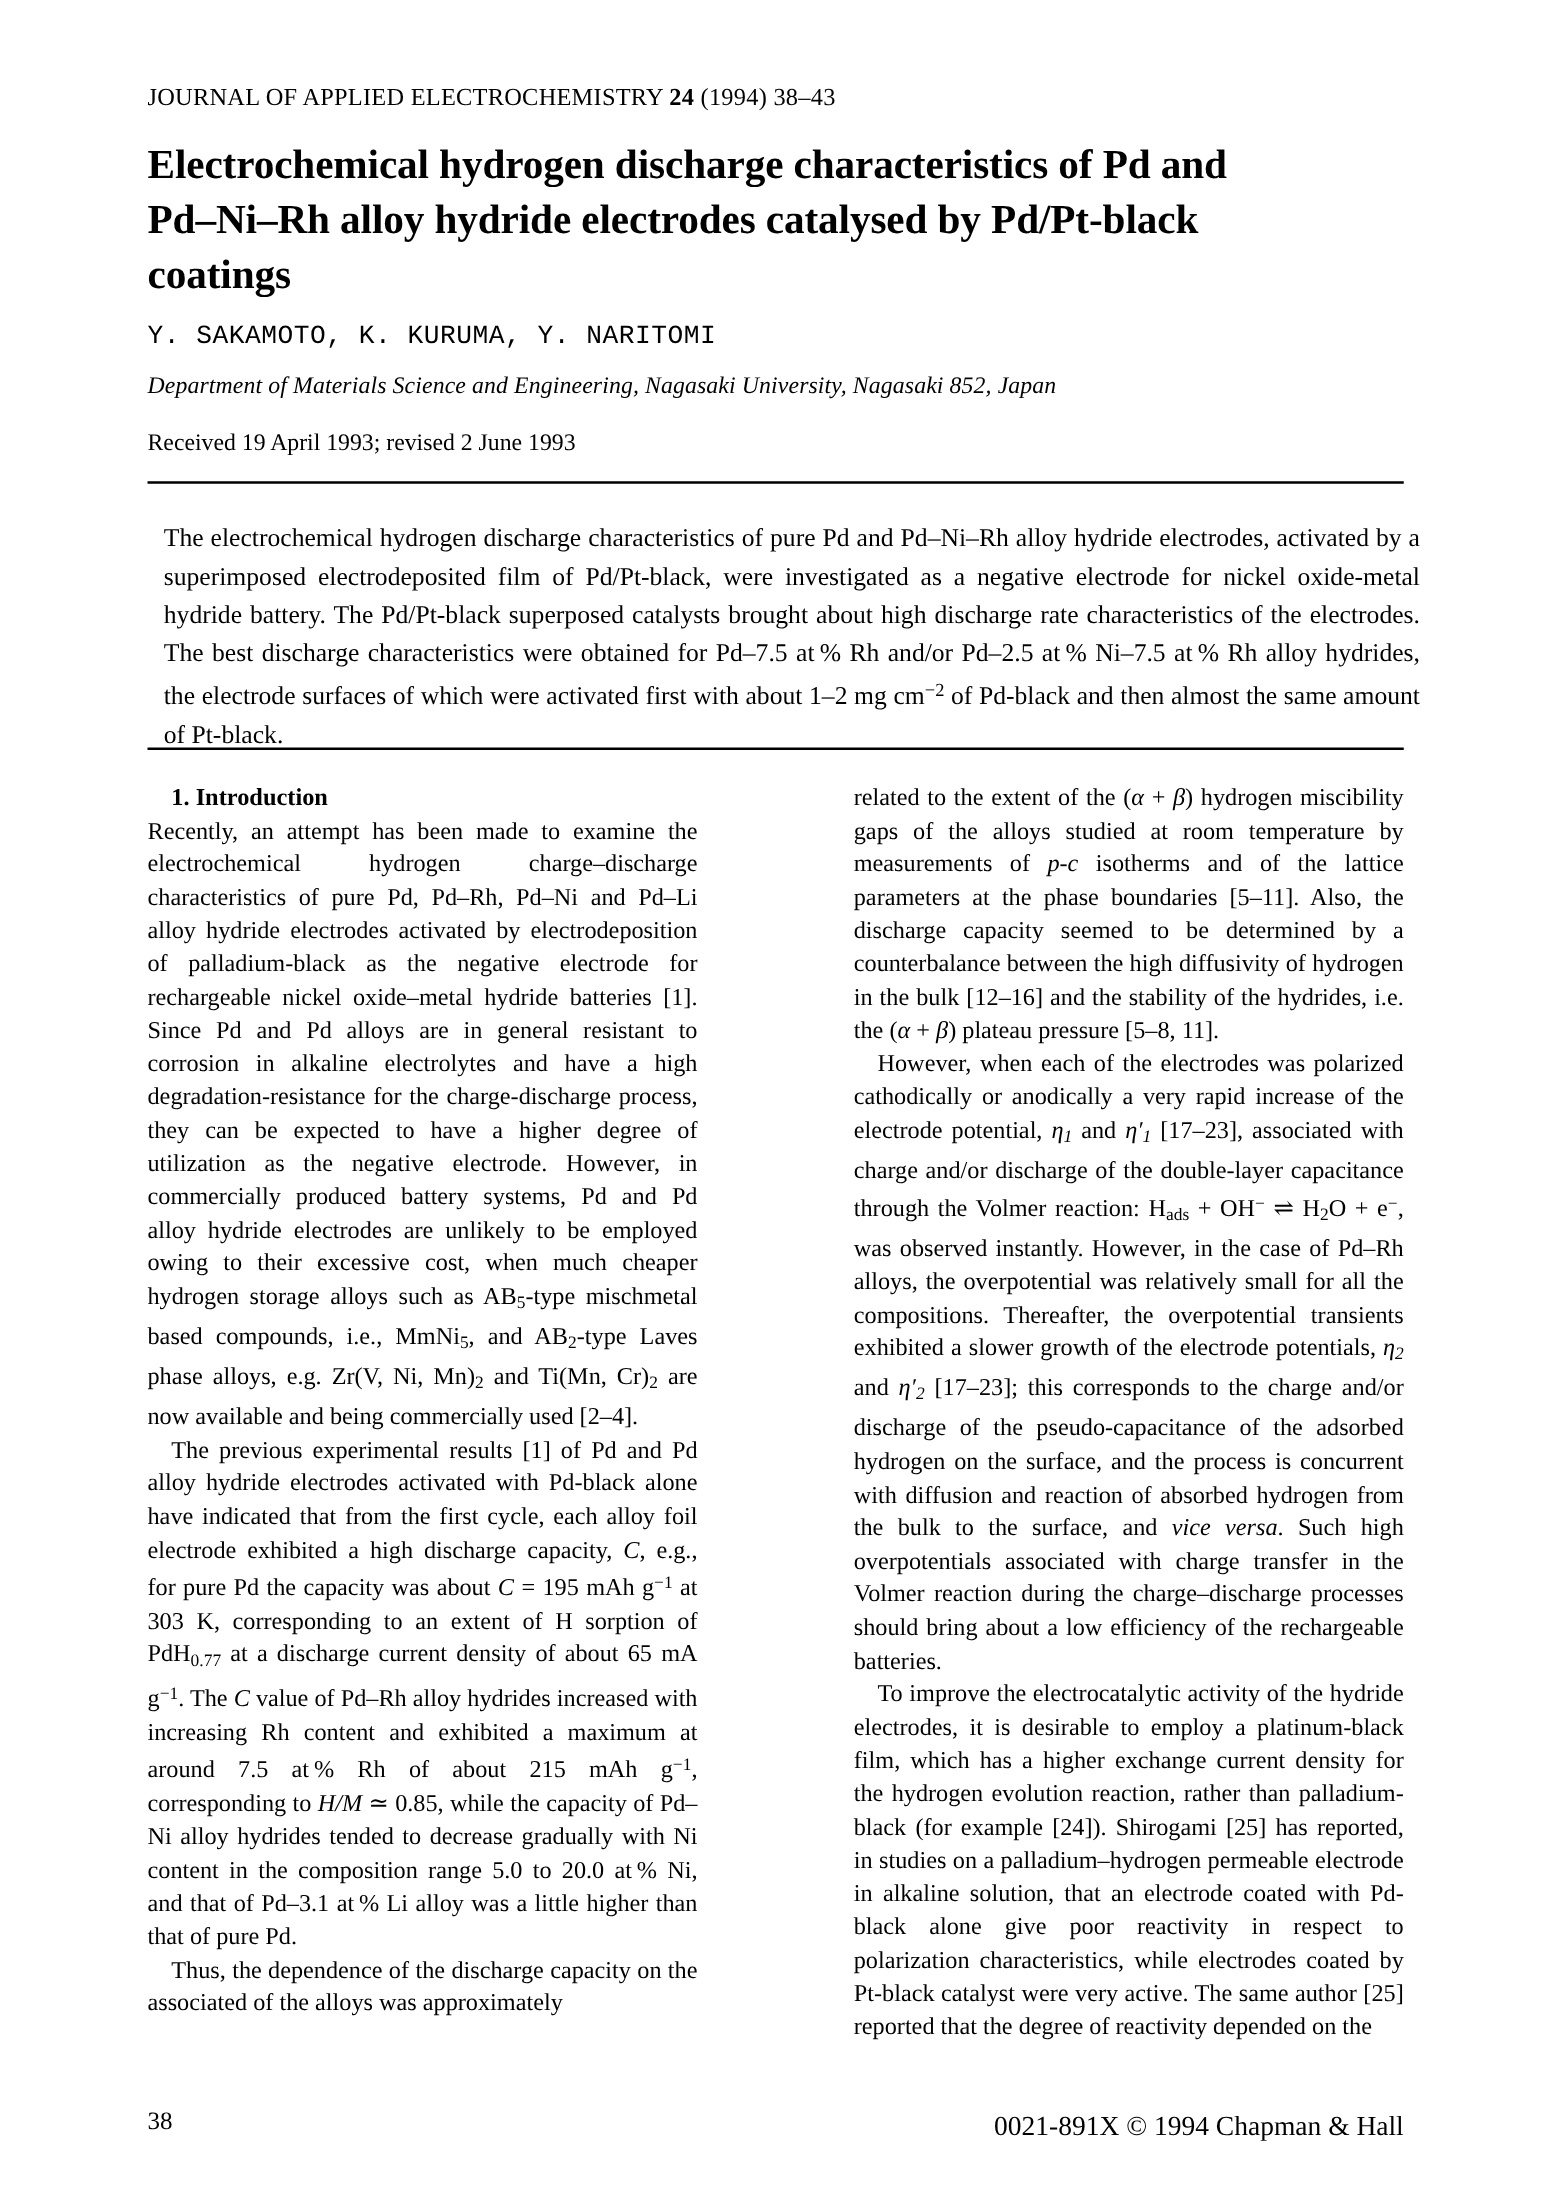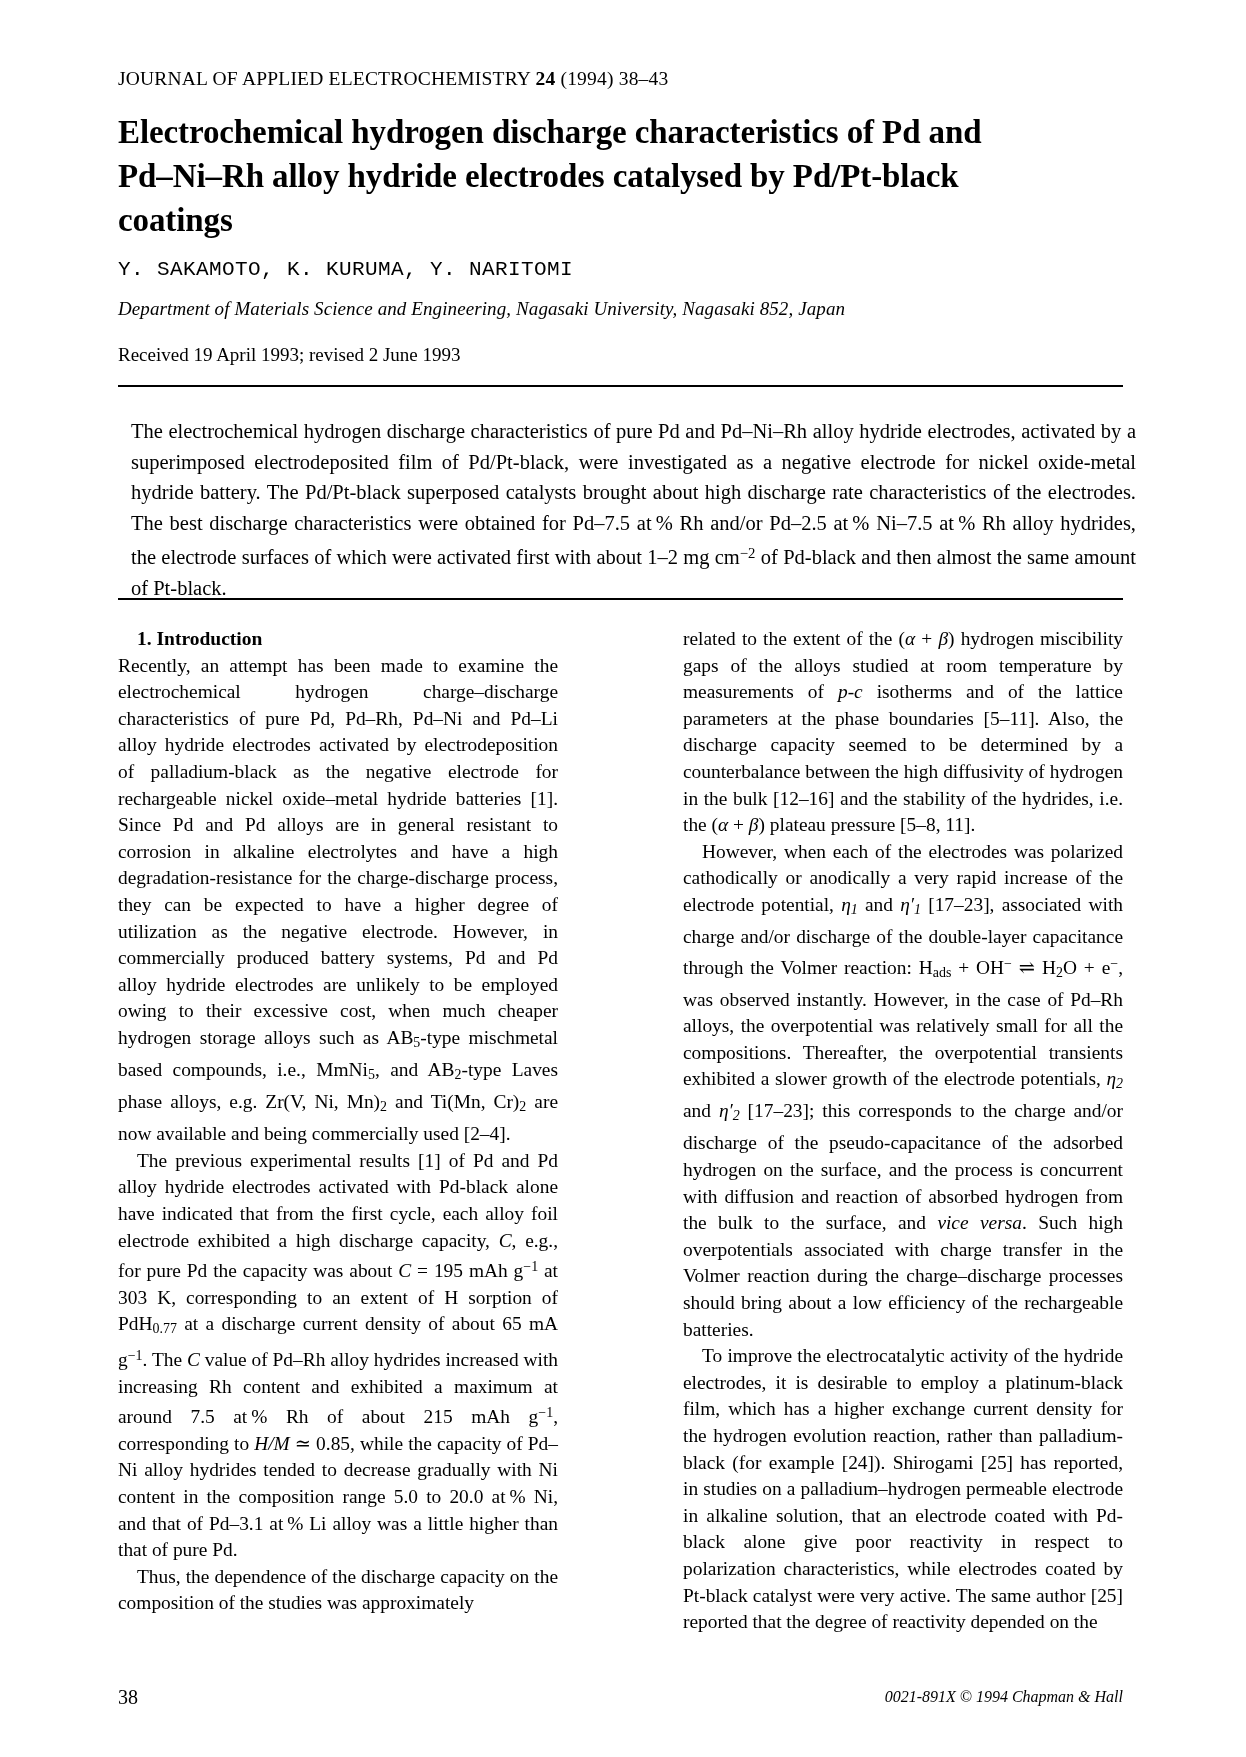--- a/index.html
+++ b/index.html
@@ -123,23 +123,22 @@
   .footer-page {
     position: absolute;
     left: 0;
     top: 1686px;
     font-size: 20px;
   }
   .footer-copy {
     position: absolute;
     right: 0;
     top: 1688px;
-    font-size: 16px;
+    font-size: 22px;
     white-space: nowrap;
-    font-style: italic;
   }
   
   .ital { font-style: italic; }
   sub { font-size: 0.72em; vertical-align: -0.25em; }
   sup { font-size: 0.72em; vertical-align: 0.42em; }
   .nobr { white-space: nowrap; }
 </style>
 </head>
 <body>
 
@@ -167,21 +166,21 @@
 
   <div class="columns">
 
     <div class="col">
       <p class="section-heading">1. Introduction</p>
 
       <p class="noindent"><span>Recently, an attempt has been made to examine the electrochemical hydrogen charge–discharge characteristics of pure Pd, Pd–Rh, Pd–Ni and Pd–Li alloy hydride electrodes activated by electrodeposition of palladium-black as the negative electrode for rechargeable nickel oxide–metal hydride batteries [1]. Since Pd and Pd alloys are in general resistant to corrosion in alkaline electrolytes and have a high degradation-resistance for the charge-discharge process, they can be expected to have a higher degree of utilization as the negative electrode. However, in commercially produced battery systems, Pd and Pd alloy hydride electrodes are unlikely to be employed owing to their excessive cost, when much cheaper hydrogen storage alloys such as AB</span><sub>5</sub><span>-type mischmetal based compounds, i.e., MmNi</span><sub>5</sub><span>, and AB</span><sub>2</sub><span>-type Laves phase alloys, e.g. Zr(V, Ni, Mn)</span><sub>2</sub><span> and Ti(Mn, Cr)</span><sub>2</sub><span> are now available and being commercially used [2–4].</span></p>
 
       <p><span>The previous experimental results [1] of Pd and Pd alloy hydride electrodes activated with Pd-black alone have indicated that from the first cycle, each alloy foil electrode exhibited a high discharge capacity, </span><span class="ital">C</span><span>, e.g., for pure Pd the capacity was about </span><span class="ital">C</span><span class="nobr"><span> = 195 mAh g</span><sup>−1</sup></span><span> at 303 K, corresponding to an extent of H sorption of PdH</span><sub>0.77</sub><span> at a discharge current density of about 65 mA g</span><sup>−1</sup><span>. The </span><span class="ital">C</span><span> value of Pd–Rh alloy hydrides increased with increasing Rh content and exhibited a maximum at around 7.5 at % Rh of about 215 mAh g</span><sup>−1</sup><span>, corresponding to </span><span class="ital">H/M</span><span> ≃ 0.85, while the capacity of Pd–Ni alloy hydrides tended to decrease gradually with Ni content in the composition range 5.0 to 20.0 at % Ni, and that of Pd–3.1 at % Li alloy was a little higher than that of pure Pd.</span></p>
 
-      <p>Thus, the dependence of the discharge capacity on the composition of the studies was approximately</p>
+      <p>Thus, the dependence of the discharge capacity on the associated of the alloys was approximately</p>
     </div>
 
     <div class="col">
       <p class="noindent"><span>related to the extent of the (</span><span class="ital">α</span><span> + </span><span class="ital">β</span><span>) hydrogen miscibility gaps of the alloys studied at room temperature by measurements of </span><span class="ital">p-c</span><span> isotherms and of the lattice parameters at the phase boundaries [5–11]. Also, the discharge capacity seemed to be determined by a counterbalance between the high diffusivity of hydrogen in the bulk [12–16] and the stability of the hydrides, i.e. the (</span><span class="ital">α</span><span> + </span><span class="ital">β</span><span>) plateau pressure [5–8, 11].</span></p>
 
       <p><span>However, when each of the electrodes was polarized cathodically or anodically a very rapid increase of the electrode potential, </span><span class="ital nobr"><span>η</span><sub>1</sub></span><span> and </span><span class="ital nobr"><span>η′</span><sub>1</sub></span><span> [17–23], associated with charge and/or discharge of the double-layer capacitance through the Volmer reaction: H</span><sub>ads</sub><span> + OH</span><sup>−</sup><span> ⇌ H</span><sub>2</sub><span>O + e</span><sup>−</sup><span>, was observed instantly. However, in the case of Pd–Rh alloys, the overpotential was relatively small for all the compositions. Thereafter, the overpotential transients exhibited a slower growth of the electrode potentials, </span><span class="ital nobr"><span>η</span><sub>2</sub></span><span> and </span><span class="ital nobr"><span>η′</span><sub>2</sub></span><span> [17–23]; this corresponds to the charge and/or discharge of the pseudo-capacitance of the adsorbed hydrogen on the surface, and the process is concurrent with diffusion and reaction of absorbed hydrogen from the bulk to the surface, and </span><span class="ital">vice versa</span><span>. Such high overpotentials associated with charge transfer in the Volmer reaction during the charge–discharge processes should bring about a low efficiency of the rechargeable batteries.</span></p>
 
       <p>To improve the electrocatalytic activity of the hydride electrodes, it is desirable to employ a platinum-black film, which has a higher exchange current density for the hydrogen evolution reaction, rather than palladium-black (for example [24]). Shirogami [25] has reported, in studies on a palladium–hydrogen permeable electrode in alkaline solution, that an electrode coated with Pd-black alone give poor reactivity in respect to polarization characteristics, while electrodes coated by Pt-black catalyst were very active. The same author [25] reported that the degree of reactivity depended on the</p>
     </div>
 

